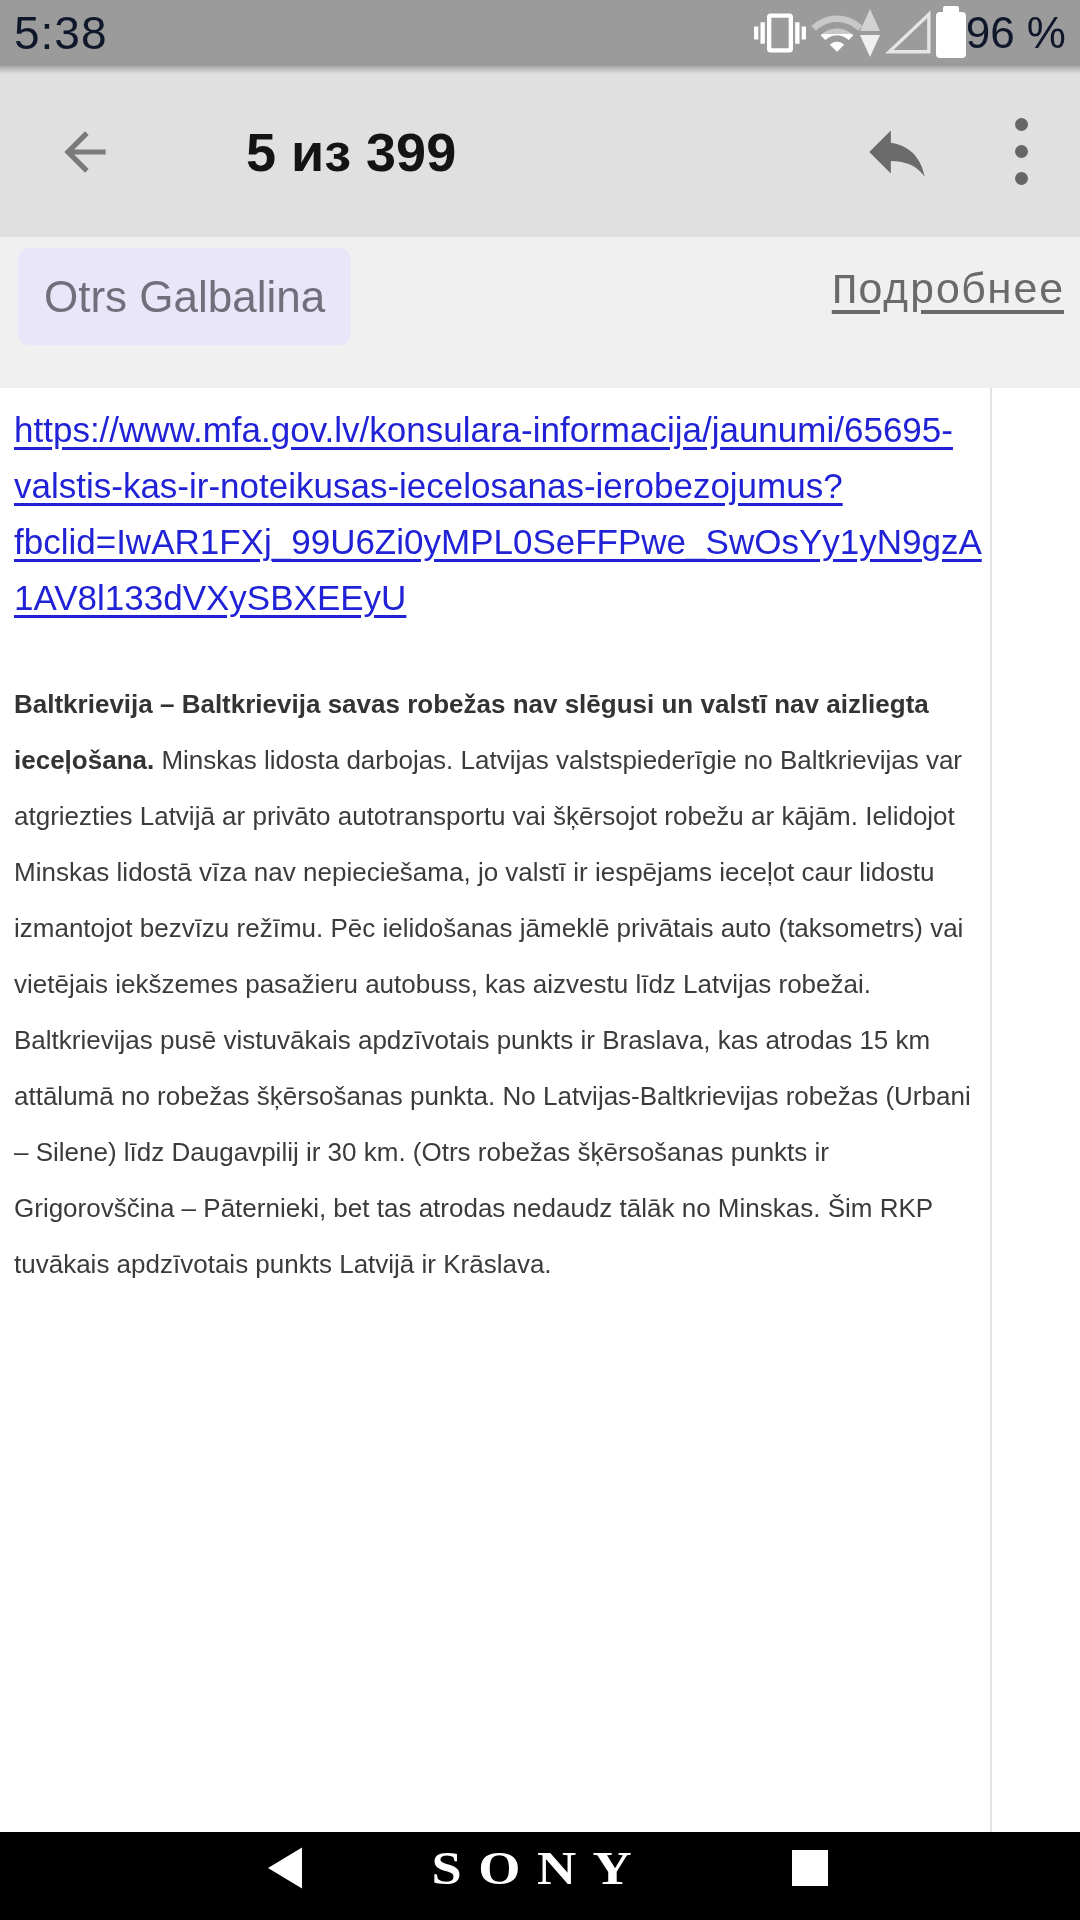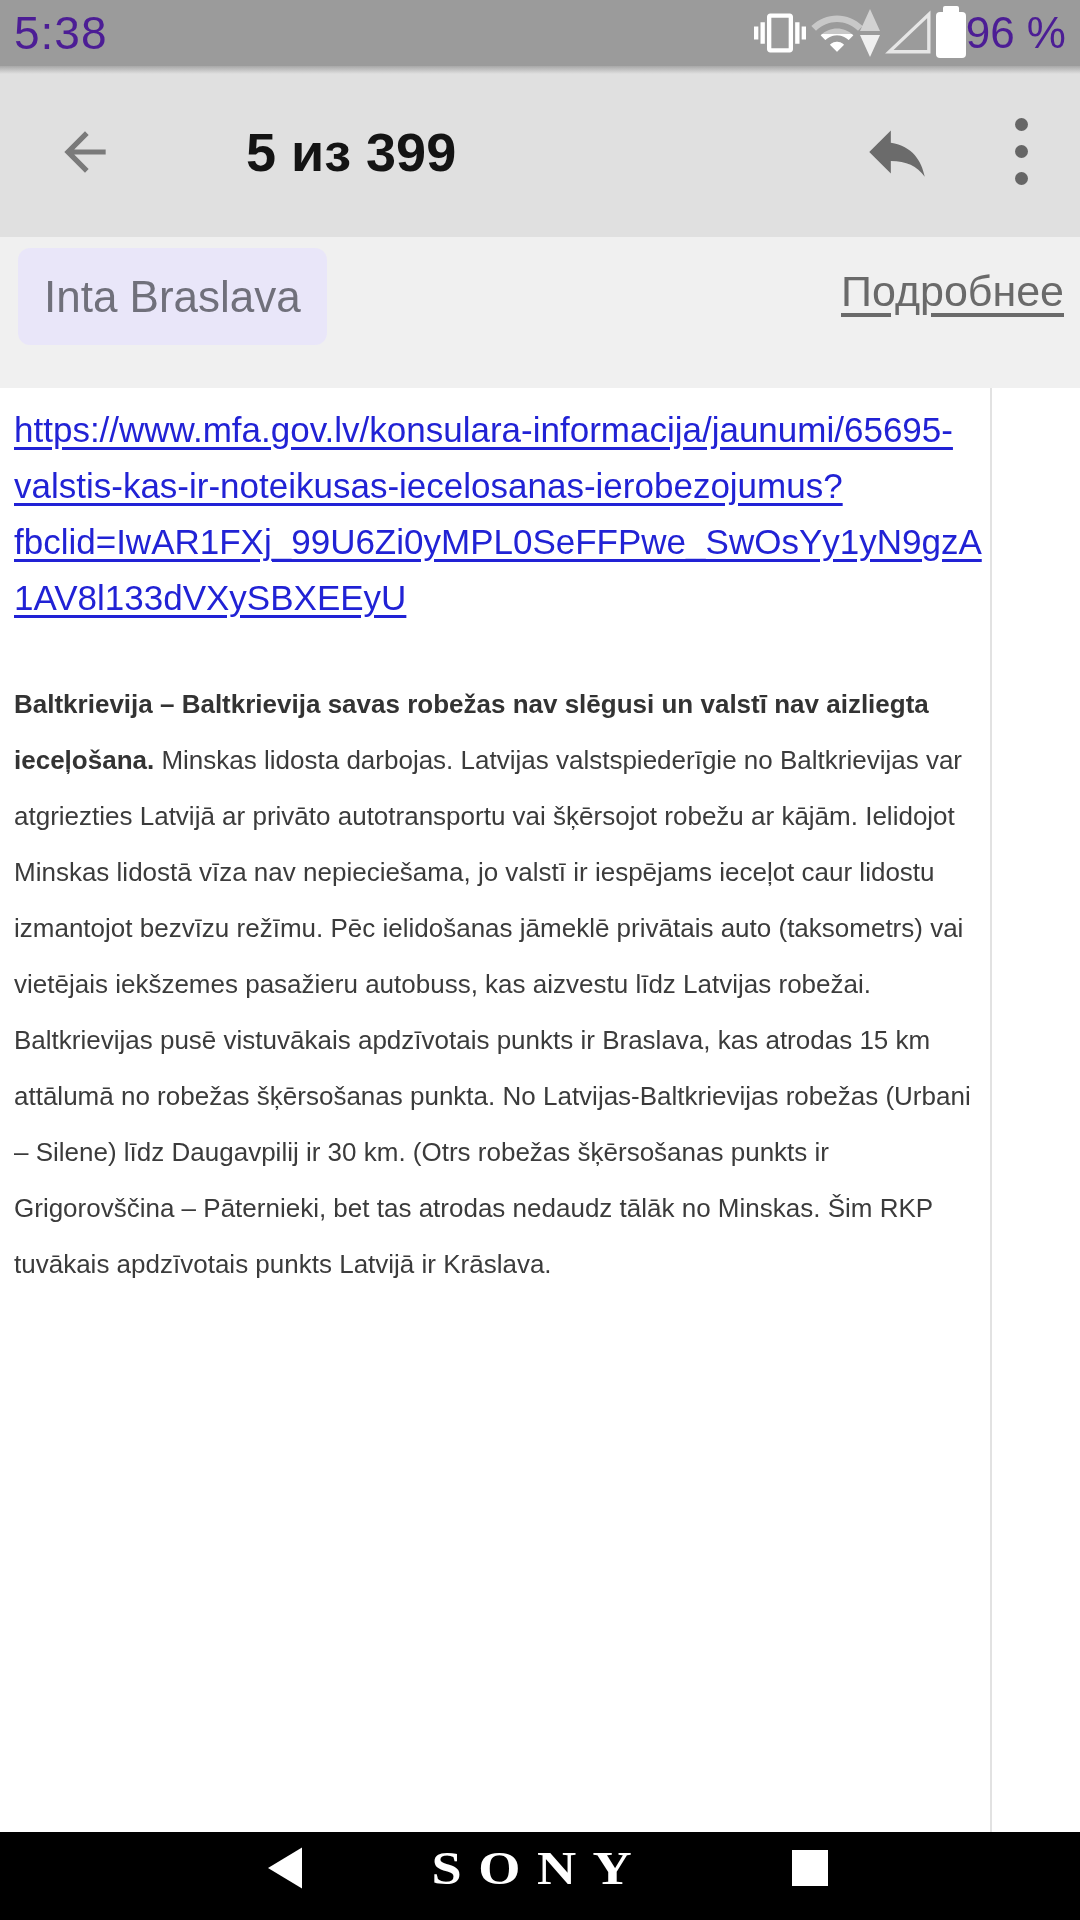--- a/index.html
+++ b/index.html
@@ -7,21 +7,21 @@
   body { font-family: "Liberation Sans", sans-serif; }
   .screen {
     position: relative; width: 1080px; height: 1920px;
     background: #ffffff; overflow: hidden;
   }
 
   
   .status-bar {
     position: absolute; top: 0; left: 0; width: 1080px; height: 66px;
     background: #9b9b9b; display: flex; align-items: center;
-    padding: 0 14px; color: #4c1d95;
+    padding: 0 14px; color: #0f172a;
   }
   .status-time { font-size: 46px; font-weight: 500; letter-spacing: 1px; }
   .status-icons { margin-left: auto; display: flex; align-items: center; }
   .sicon { display: flex; align-items: center; justify-content: center; }
   .wifi-wrap { position: relative; width: 62px; height: 56px; }
   .wifi-dim, .wifi-lit { position: absolute; inset: 0; }
   .wifi-lit { clip-path: inset(52% 0 0 0); }
   .updown { display: flex; flex-direction: column; gap: 4px; margin-left: -8px; }
   .battery { position: relative; width: 30px; height: 46px; background: #fff; border-radius: 4px; margin-top: 4px; }
   .battery::before {
@@ -52,21 +52,21 @@
     background: #f0f0f0; display: flex; align-items: flex-start;
   }
   .sender-chip {
     margin: 11px 0 0 18px; height: 97px; padding: 0 26px;
     background: #e9e6f9; border-radius: 12px;
     display: flex; align-items: center;
     font-size: 44px; color: #70707b; border: none;
   }
   .details-link {
     margin: 30px 16px 0 auto; font-size: 43px; color: #6a6a6a;
-    text-decoration: underline; text-underline-offset: 7px; cursor: pointer;
+    text-decoration: underline; text-underline-offset: 7px; cursor: pointer; font-family: Liberation Mono, monospace;
   }
 
   
   .email-body {
     position: absolute; top: 388px; left: 0; width: 1025px; height: 1444px;
     background: #ffffff; padding: 14px 40px 10px 14px;
   }
   .email-link {
     display: block; font-size: 35px; line-height: 56px; color: #2122d5;
     text-decoration: underline; text-underline-offset: 5px;
@@ -151,21 +151,21 @@
       <button class="appbar-btn dots">
         <i></i>
           <i></i>
           <i></i>
       </button>
     </div>
   </div>
 
   <div class="sender-row">
     <button class="sender-chip">
-      <span>Inta Braslava</span>
+      <span>Otrs Galbalina</span>
     </button>
     <a class="details-link">Подробнее</a>
   </div>
 
   <main class="email-body">
     <a class="email-link">https://www.mfa.gov.lv/konsulara-informacija/jaunumi/65695-valstis-kas-ir-noteikusas-iecelosanas-ierobezojumus?fbclid=IwAR1FXj_99U6Zi0yMPL0SeFFPwe_SwOsYy1yN9gzA1AV8l133dVXySBXEEyU</a>
     <p class="email-paragraph"><b>Baltkrievija – Baltkrievija savas robežas nav slēgusi un valstī nav aizliegta ieceļošana.</b><span> Minskas lidosta darbojas. Latvijas valstspiederīgie no Baltkrievijas var atgriezties Latvijā ar privāto autotransportu vai šķērsojot robežu ar kājām. Ielidojot Minskas lidostā vīza nav nepieciešama, jo valstī ir iespējams ieceļot caur lidostu izmantojot bezvīzu režīmu. Pēc ielidošanas jāmeklē privātais auto (taksometrs) vai vietējais iekšzemes pasažieru autobuss, kas aizvestu līdz Latvijas robežai. Baltkrievijas pusē vistuvākais apdzīvotais punkts ir Braslava, kas atrodas 15 km attālumā no robežas šķērsošanas punkta. No Latvijas-Baltkrievijas robežas (Urbani – Silene) līdz Daugavpilij ir 30 km. (Otrs robežas šķērsošanas punkts ir Grigorovščina – Pāternieki, bet tas atrodas nedaudz tālāk no Minskas. Šim RKP tuvākais apdzīvotais punkts Latvijā ir Krāslava.</span></p>
     <span class="scroll-line"></span>
   </main>
 

